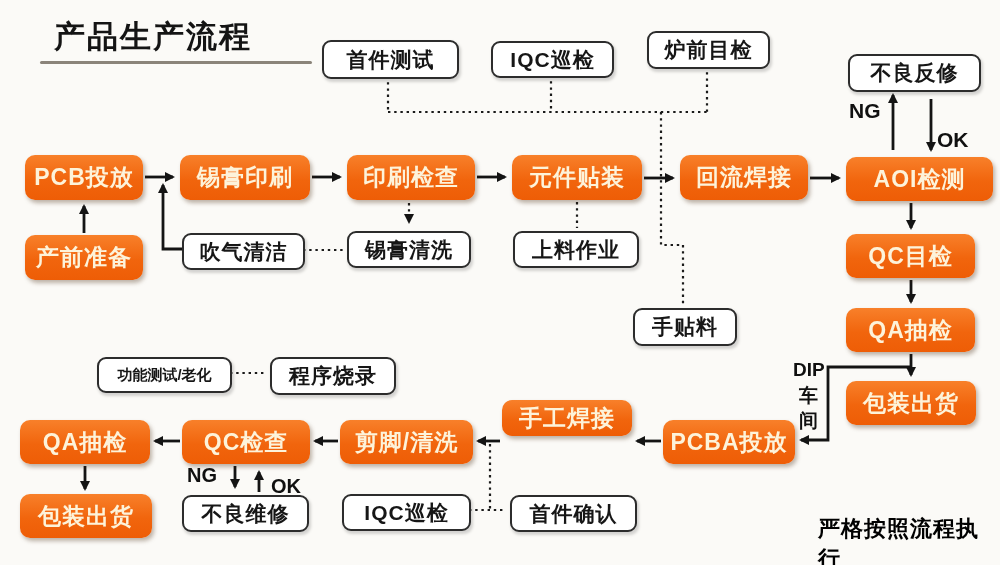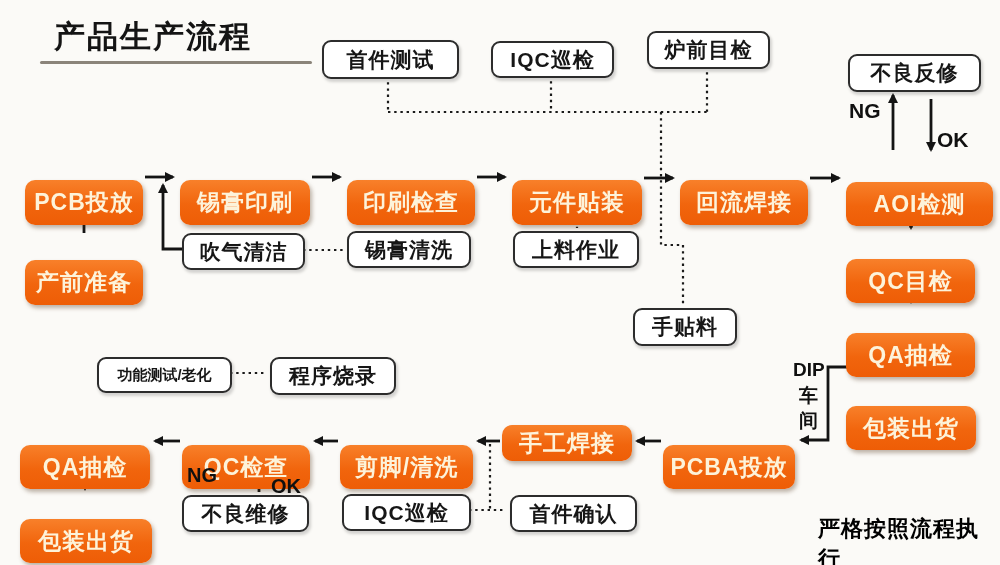--- a/index.html
+++ b/index.html
@@ -4,21 +4,21 @@
 <style>
   html,body{margin:0;padding:0;background:#e8e6e2;}
   .stage{position:relative;width:1000px;height:565px;background:#fbfaf7;overflow:hidden;
          font-family:"Liberation Sans","DejaVu Sans",sans-serif;}
   .title{position:absolute;left:54px;top:16px;font-size:31px;font-weight:900;color:#141414;
          letter-spacing:2px;white-space:nowrap;}
   .title-rule{position:absolute;left:40px;top:61px;width:272px;height:3px;background:#8b847a;border-radius:2px;}
   .obox{position:absolute;display:flex;align-items:center;justify-content:center;
         background:linear-gradient(180deg,#f8802a 0%,#f1650d 55%,#ee5d06 100%);
         border-radius:10px;box-shadow:2px 3px 4px rgba(70,40,15,.35);
-        color:#fdf3da;font-weight:bold;font-size:23px;letter-spacing:1px;white-space:nowrap;margin-top:25px;}
+        color:#fdf3da;font-weight:bold;font-size:23px;letter-spacing:1px;white-space:nowrap;}
   .wbox{position:absolute;display:flex;align-items:center;justify-content:center;
         background:#ffffff;border:2px solid #2c2c2c;border-radius:9px;
         box-shadow:1.5px 2.5px 3px rgba(0,0,0,.16);
         color:#161616;font-size:21px;font-weight:600;letter-spacing:1px;white-space:nowrap;}
   .wbox.small{font-size:15px;font-weight:bold;letter-spacing:0;text-align:right;}
   .lbl{position:absolute;font-weight:bold;color:#101010;white-space:nowrap;}
   .footer{position:absolute;left:818px;top:514px;font-size:22px;font-weight:900;color:#000000;letter-spacing:1px;}
   svg.wires{position:absolute;left:0;top:0;width:1000px;height:565px;pointer-events:none;}
 </style>
 </head>

